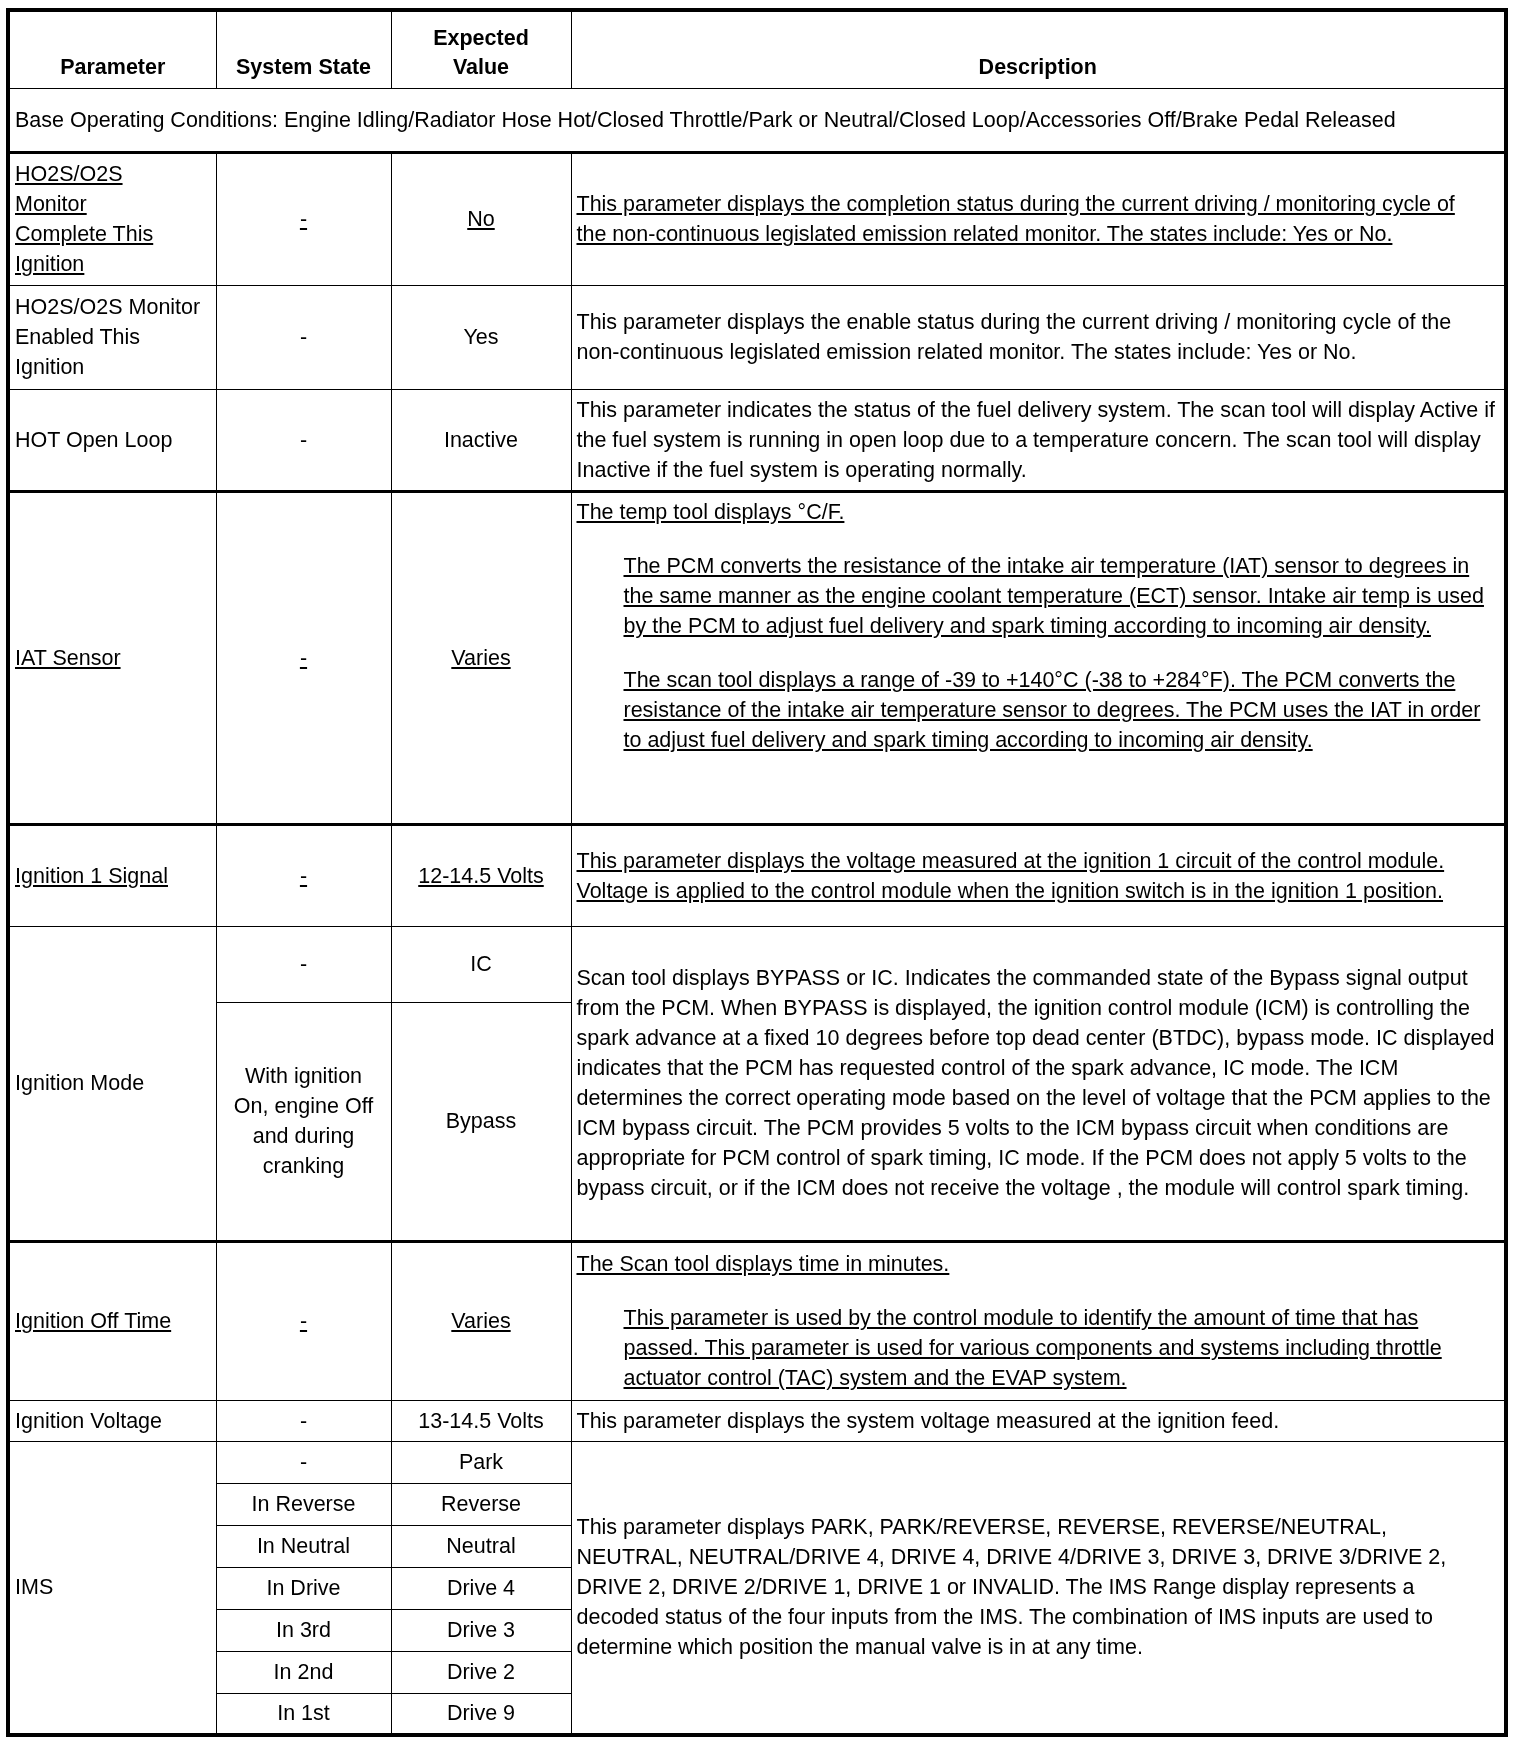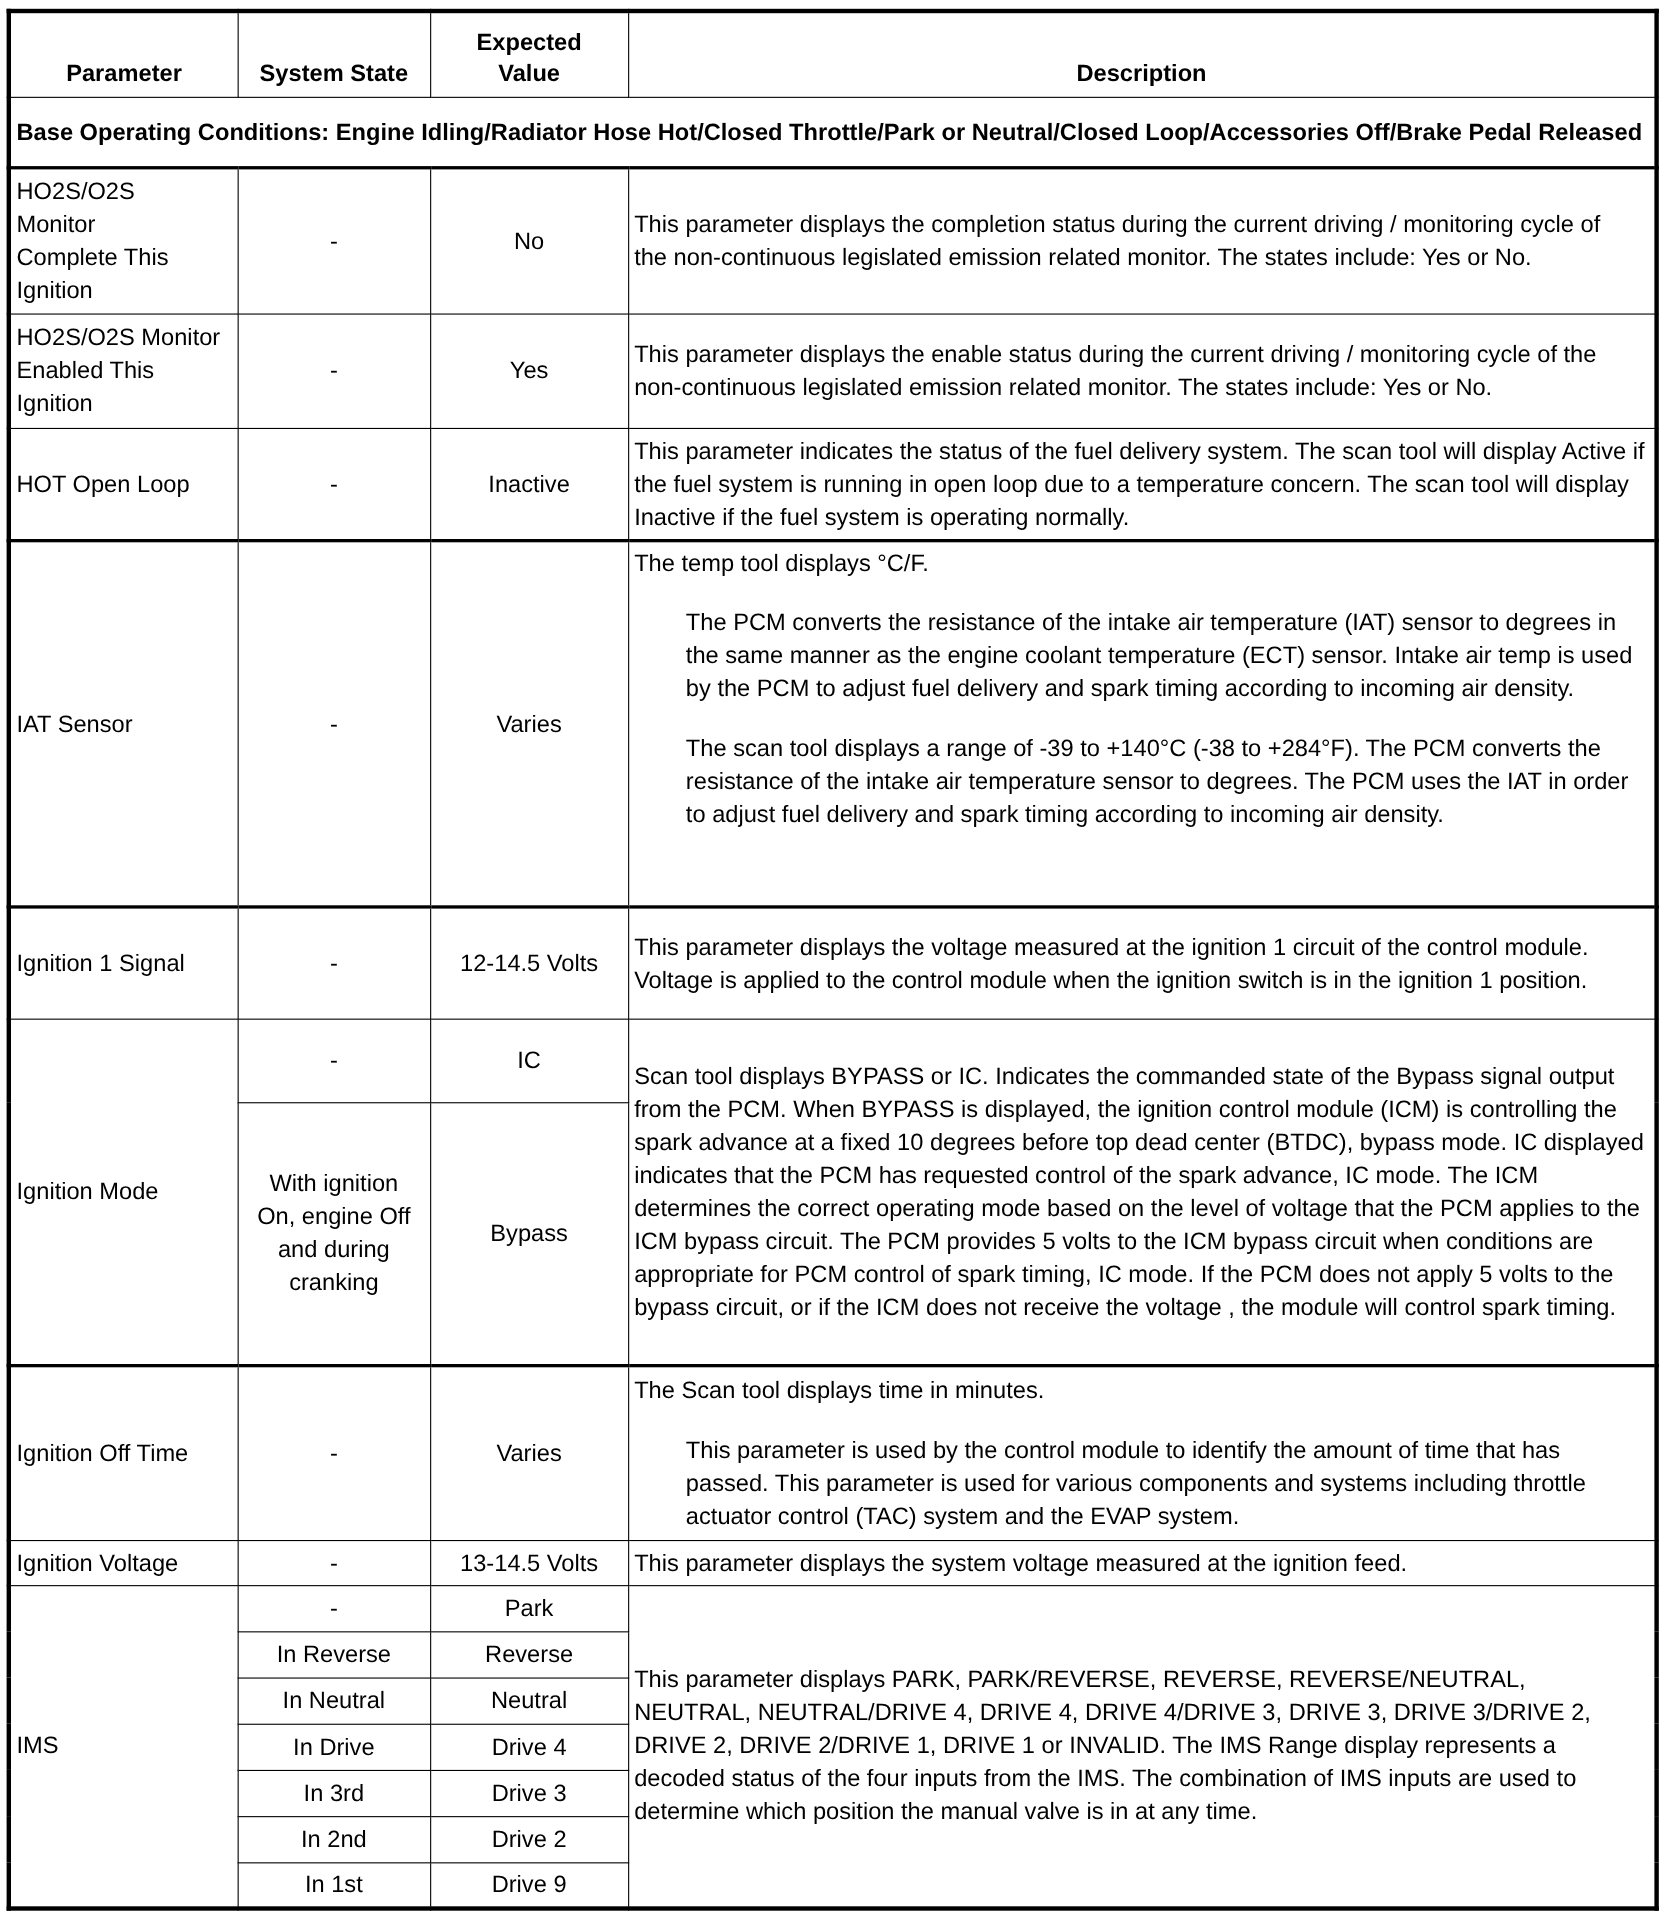--- a/index.html
+++ b/index.html
@@ -6,24 +6,24 @@
   body { width: 1520px; height: 1738px; position: relative; overflow: hidden; }
   .tbl {
     position: absolute; left: 6px; top: 8px; width: 1502px;
     border-collapse: collapse; table-layout: fixed;
     border: 4px solid #000;
     font-family: "Liberation Sans", sans-serif; color: #000;
     font-size: 21.5px; line-height: 30px;
   }
   .tbl td, .tbl th { border: 1.5px solid #000; padding: 0 5px; vertical-align: middle; }
   .tbl th { font-weight: bold; text-align: center; vertical-align: bottom; padding-bottom: 6px; line-height: 29px; }
-  .tbl tr.thick > td { border-top: 3px solid #000; }
+  .tbl tr.thick > td { border-top: 3px solid #000; text-decoration: underline; }
   .tbl td.c { text-align: center; }
   .tbl td.l { text-align: left; }
-  .tbl td.base { font-weight: bold; padding: 2px 5px 2px 5px; line-height: 30px; }
+  .tbl td.base { font-weight: normal; padding: 2px 5px 2px 5px; line-height: 30px; }
   .desc p { margin: 0; }
   .desc p + p { margin-top: 24px; margin-left: 47px; }
   .desc.top { vertical-align: top; padding-top: 4px; }
 </style>
 </head>
 <body>
 
 <table class="tbl">
   <colgroup>
     <col style="width:208px">

